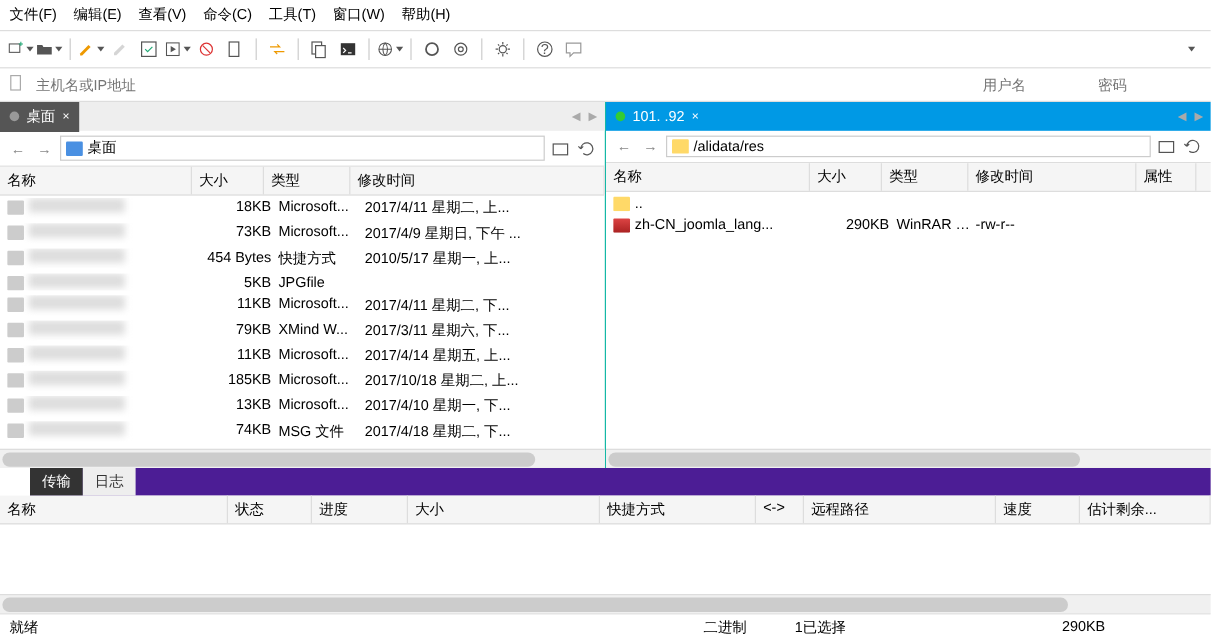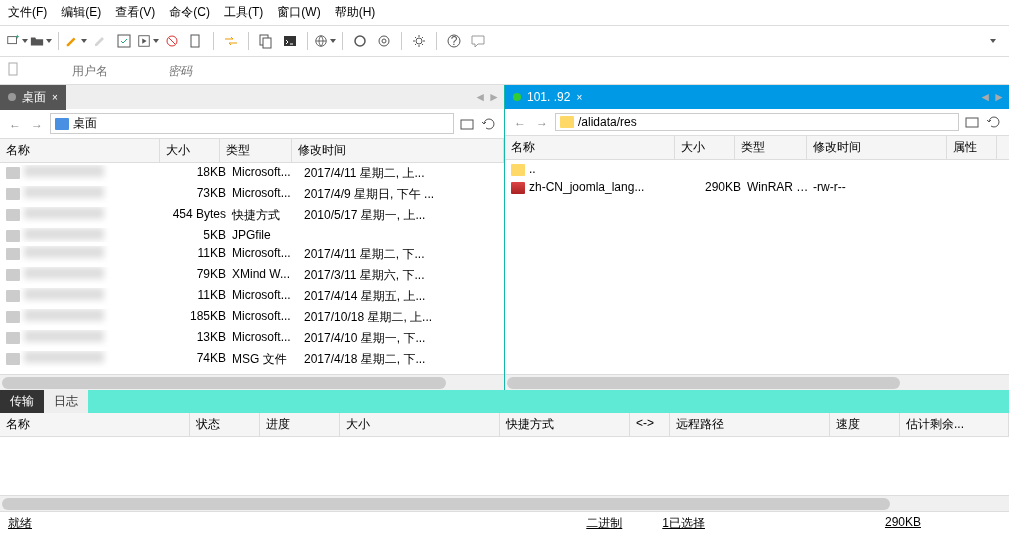--- a/index.html
+++ b/index.html
@@ -36,27 +36,27 @@
 .colhead .col { padding: 3px 6px; border-right: 1px solid #ddd; white-space: nowrap; overflow: hidden; }
 .filelist { flex: 1; overflow-y: auto; overflow-x: hidden; }
 .row { display: flex; padding: 2px 6px; cursor: default; }
 .row .cell { white-space: nowrap; overflow: hidden; text-overflow: ellipsis; }
 .fileicon { width: 14px; height: 12px; background: #ccc; border-radius: 1px; display: inline-block; margin-right: 4px; vertical-align: middle; }
 .fileicon.folder { background: #ffd968; }
 .fileicon.rar { background: linear-gradient(#d44,#a22); }
 .blur { filter: blur(3px); background: #ddd; color: transparent; display: inline-block; min-width: 80px; height: 12px; }
 .scrollx { height: 16px; background: #f0f0f0; border-top: 1px solid #ddd; position: relative; }
 .scrollx .thumb { position: absolute; top: 2px; height: 12px; background: #ccc; border-radius: 6px; }
-.bottom-tabs { display: flex; background: #5eead4; color: #fff; }
+.bottom-tabs { display: flex; background: #4c1d95; color: #fff; margin-left: 25px; }
 .bottom-tabs .btab { padding: 3px 10px; cursor: pointer; }
 .bottom-tabs .btab.active { background: #333; }
 .transhead { display: flex; background: #f5f5f5; border-bottom: 1px solid #ddd; }
 .transhead .tcol { padding: 3px 6px; border-right: 1px solid #ddd; white-space: nowrap; }
 .transbody { height: 58px; }
-.statusbar { display: flex; padding: 3px 8px; border-top: 1px solid #ddd; gap: 40px; text-decoration: underline; }
+.statusbar { display: flex; padding: 3px 8px; border-top: 1px solid #ddd; gap: 40px; }
 .statusbar .spacer { flex: 1; }
 svg { width: 16px; height: 16px; }
 .c-name { flex: 0 0 160px; } .c-size { flex: 0 0 60px; text-align: right; } .c-type { flex: 0 0 72px; } .c-date { flex: 1; }
 .r-name { flex: 0 0 170px; } .r-size { flex: 0 0 60px; text-align: right; } .r-type { flex: 0 0 72px; } .r-date { flex: 0 0 140px; } .r-attr { flex: 0 0 50px; }
 </style>
 </head>
 <body>
 
 <div class="menubar">
   <span>文件(F)</span>
@@ -171,24 +171,25 @@
         <path d="M2 3h12v8H8l-3 3v-3H2z" fill="none" stroke="#999"></path>
       </svg>
     </span>
   <span class="tbtn drop" style="margin-left:auto"></span>
 </div>
 
 <div class="connbar">
   <span><svg viewBox="0 0 16 16">
         <rect x="3" y="2" width="8" height="12" fill="none" stroke="#aaa"></rect>
       </svg></span>
+  <input class="hostinput" placeholder="主机名或IP地址" style="">
   <span class="drop"></span>
   <span style="width:30px"></span>
   <input style="width: 90px;" placeholder="用户名">
-  <input style="width: 90px; font-style: italic;" placeholder="密码">
+  <input style="width: 90px;" placeholder="密码">
 </div>
 
 <div class="panes">
 
   <div class="pane">
     <div class="tabbar">
       <div class="tab local">
         <span class="dot gray"></span>
         <span>桌面</span>
         <span class="close">×</span>

